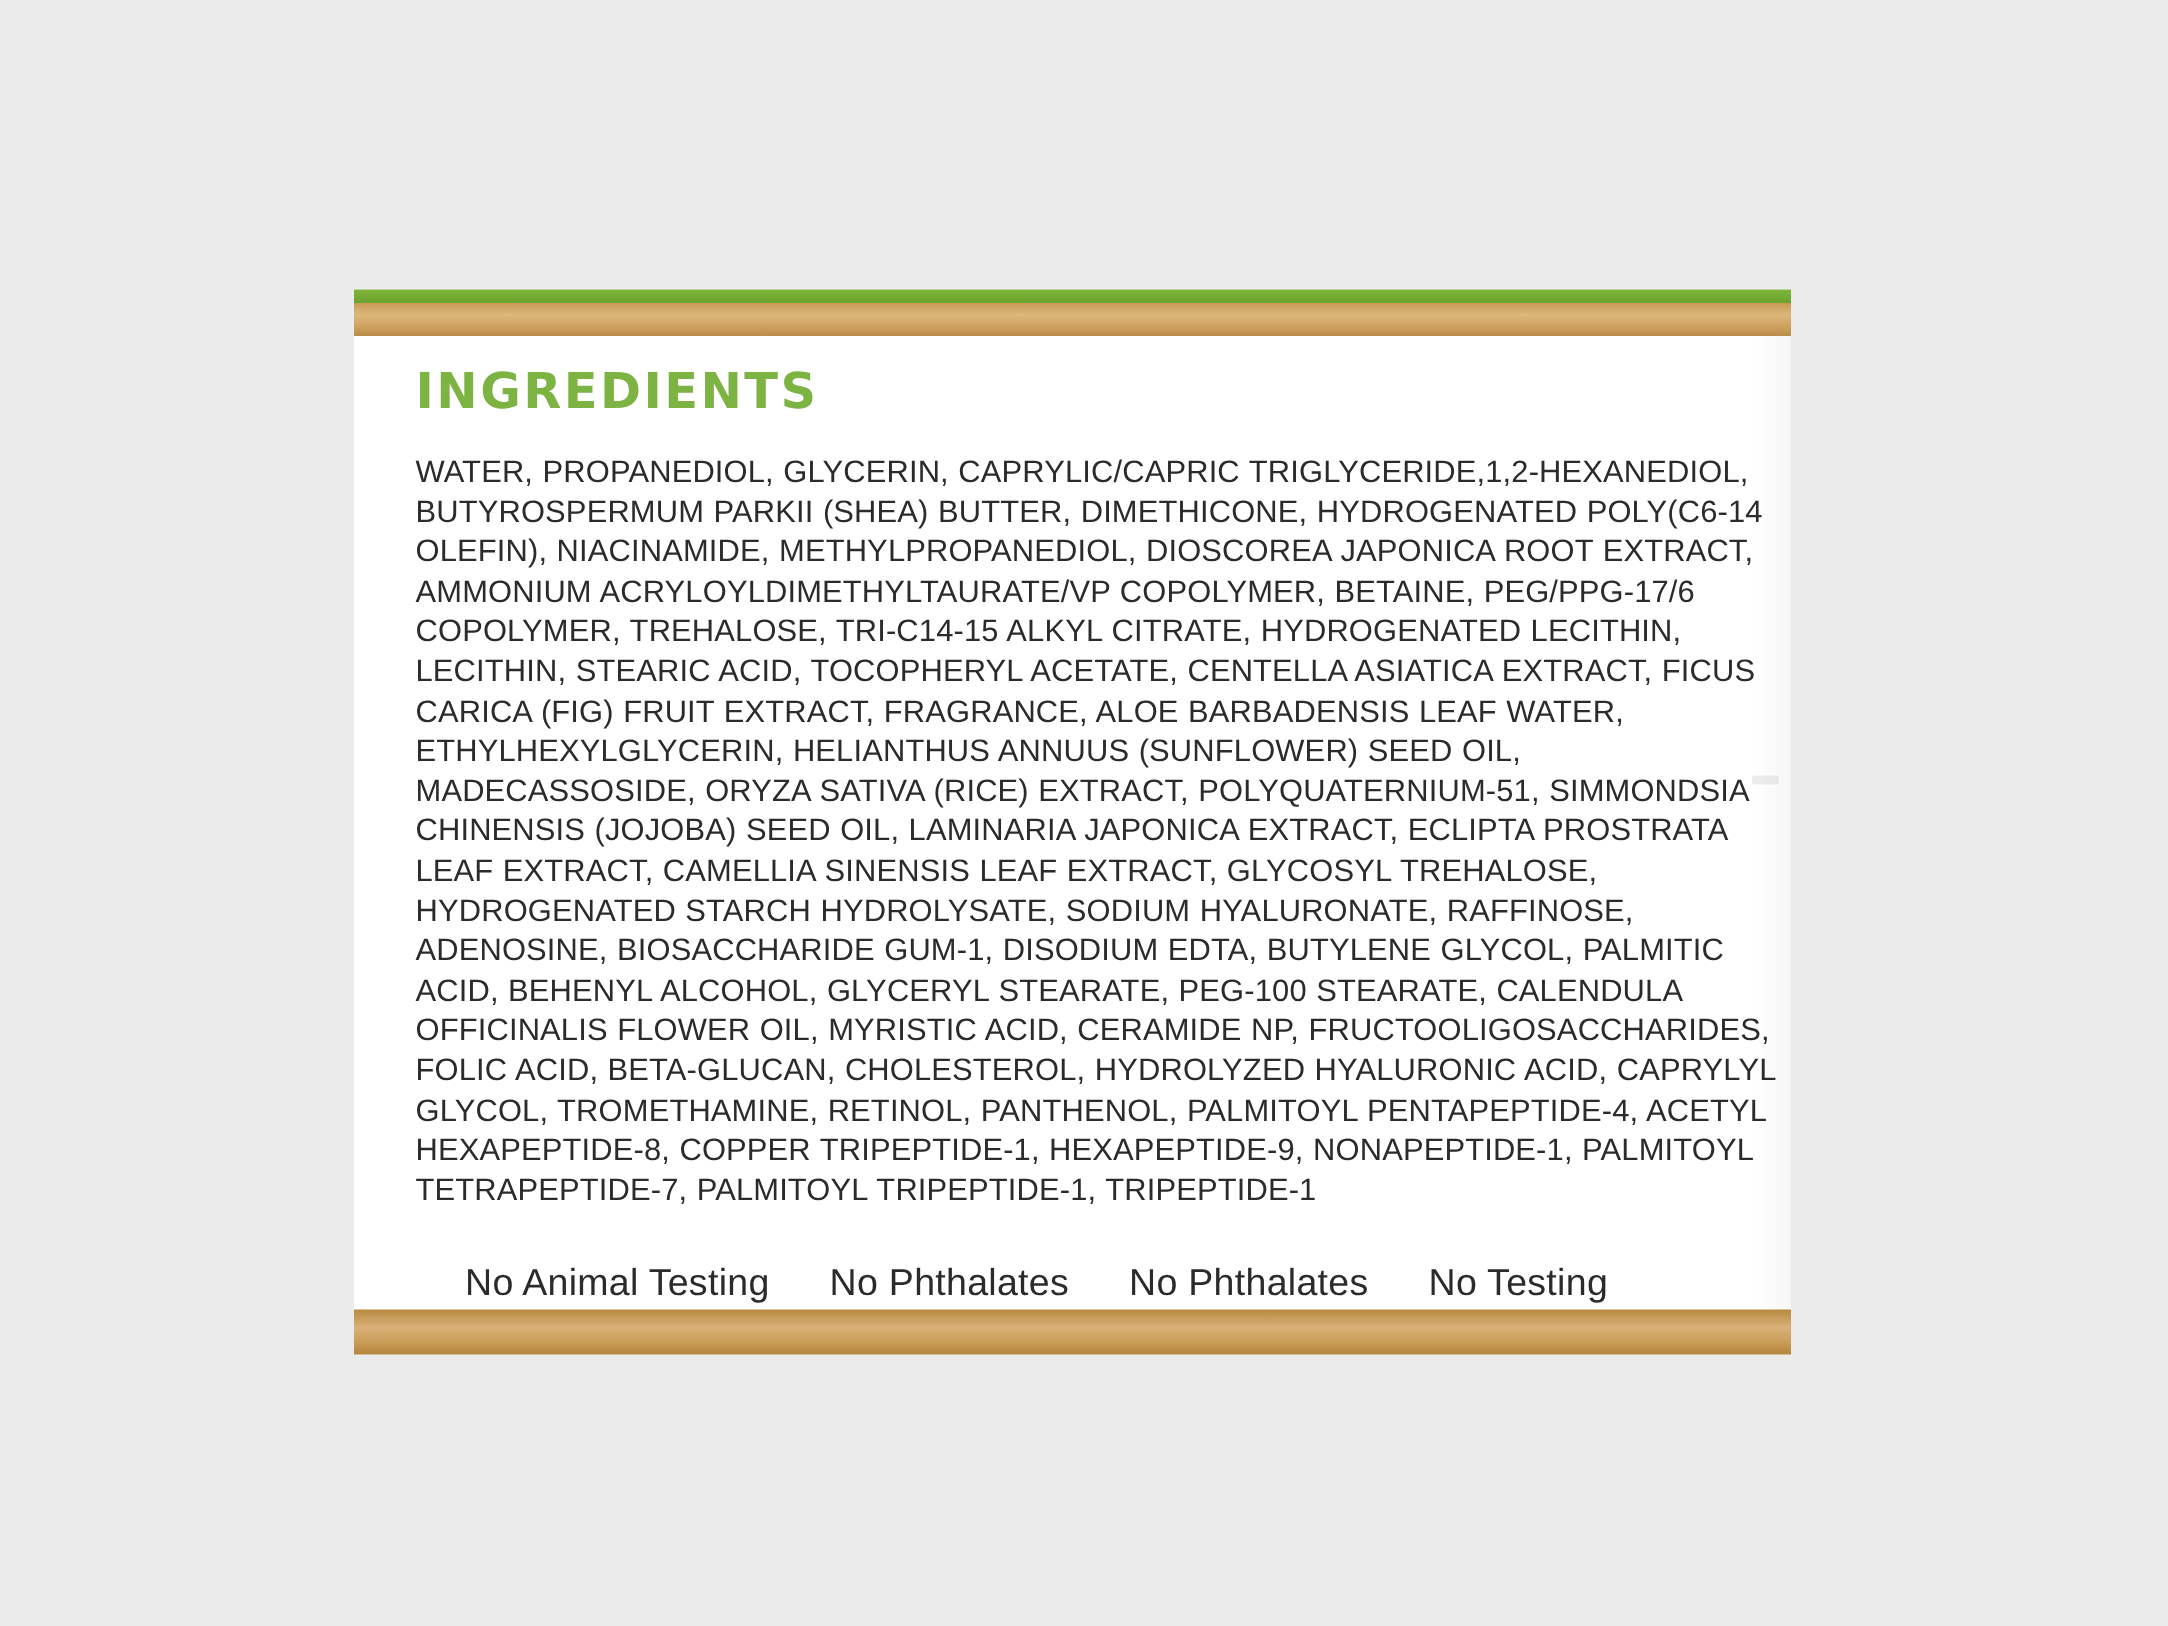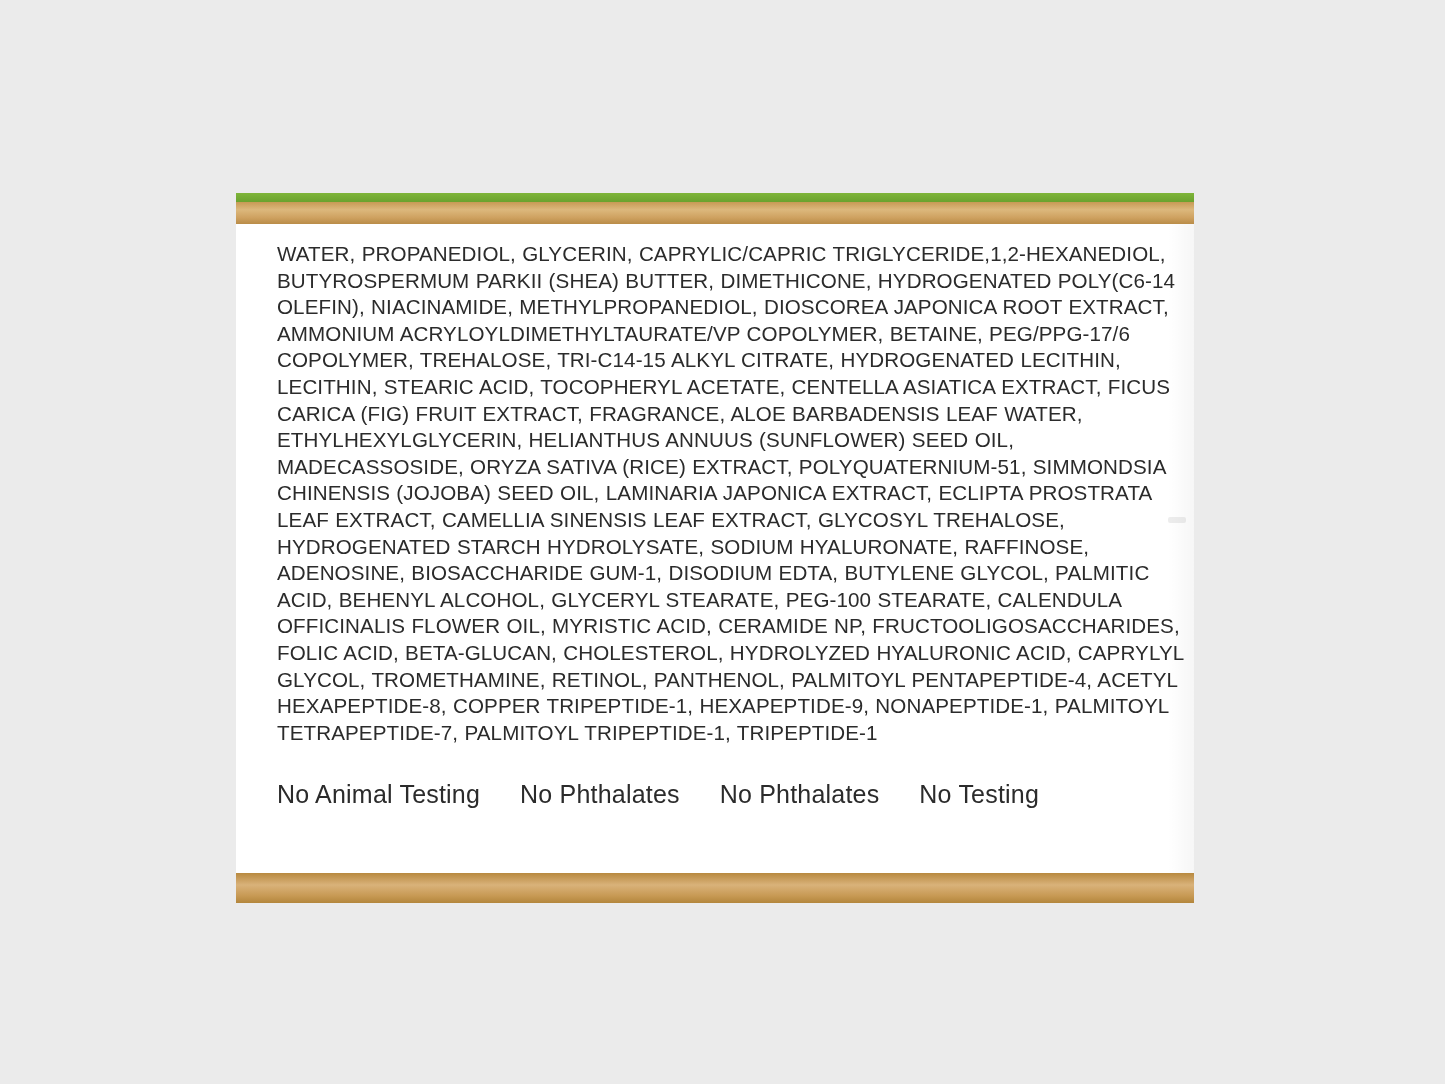--- a/index.html
+++ b/index.html
@@ -88,20 +88,21 @@
   }
 
   .claims {
     margin-top: 34px;
     display: flex;
     align-items: flex-start;
     color: #2b2b2b;
     font-family: "Liberation Sans", sans-serif;
     font-size: 25px;
     letter-spacing: 0.2px;
+    margin-left: 33px;
   }
   .claims .claim { white-space: nowrap; }
   .claims .claim + .claim { margin-left: 40px; }
 
   
   .sheen {
     position: absolute;
     right: 0;
     top: 31px;
     width: 26px;
@@ -124,20 +125,21 @@
 <body>
 
 <div class="stage">
 
   <div class="carton">
 
     <div class="edge-green"></div>
     <div class="edge-gold-top"></div>
 
     <div class="content">
+      <h1 class="heading">INGREDIENTS</h1>
 
       <p class="ingredients">WATER, PROPANEDIOL, GLYCERIN, CAPRYLIC/CAPRIC TRIGLYCERIDE,1,2-HEXANEDIOL, BUTYROSPERMUM PARKII (SHEA) BUTTER, DIMETHICONE, HYDROGENATED POLY(C6-14 OLEFIN), NIACINAMIDE, METHYLPROPANEDIOL, DIOSCOREA JAPONICA ROOT EXTRACT, AMMONIUM ACRYLOYLDIMETHYLTAURATE/VP COPOLYMER, BETAINE, PEG/PPG-17/6 COPOLYMER, TREHALOSE, TRI-C14-15 ALKYL CITRATE, HYDROGENATED LECITHIN, LECITHIN, STEARIC ACID, TOCOPHERYL ACETATE, CENTELLA ASIATICA EXTRACT, FICUS CARICA (FIG) FRUIT EXTRACT, FRAGRANCE, ALOE BARBADENSIS LEAF WATER, ETHYLHEXYLGLYCERIN, HELIANTHUS ANNUUS (SUNFLOWER) SEED OIL, MADECASSOSIDE, ORYZA SATIVA (RICE) EXTRACT, POLYQUATERNIUM-51, SIMMONDSIA CHINENSIS (JOJOBA) SEED OIL, LAMINARIA JAPONICA EXTRACT, ECLIPTA PROSTRATA LEAF EXTRACT, CAMELLIA SINENSIS LEAF EXTRACT, GLYCOSYL TREHALOSE, HYDROGENATED STARCH HYDROLYSATE, SODIUM HYALURONATE, RAFFINOSE, ADENOSINE, BIOSACCHARIDE GUM-1, DISODIUM EDTA, BUTYLENE GLYCOL, PALMITIC ACID, BEHENYL ALCOHOL, GLYCERYL STEARATE, PEG-100 STEARATE, CALENDULA OFFICINALIS FLOWER OIL, MYRISTIC ACID, CERAMIDE NP, FRUCTOOLIGOSACCHARIDES, FOLIC ACID, BETA-GLUCAN, CHOLESTEROL, HYDROLYZED HYALURONIC ACID, CAPRYLYL GLYCOL, TROMETHAMINE, RETINOL, PANTHENOL, PALMITOYL PENTAPEPTIDE-4, ACETYL HEXAPEPTIDE-8, COPPER TRIPEPTIDE-1, HEXAPEPTIDE-9, NONAPEPTIDE-1, PALMITOYL TETRAPEPTIDE-7, PALMITOYL TRIPEPTIDE-1, TRIPEPTIDE-1</p>
 
       <div class="claims">
         <span class="claim">No Animal Testing</span>
         <span class="claim">No Phthalates</span>
         <span class="claim">No Phthalates</span>
         <span class="claim">No Testing</span>
       </div>
     </div>

